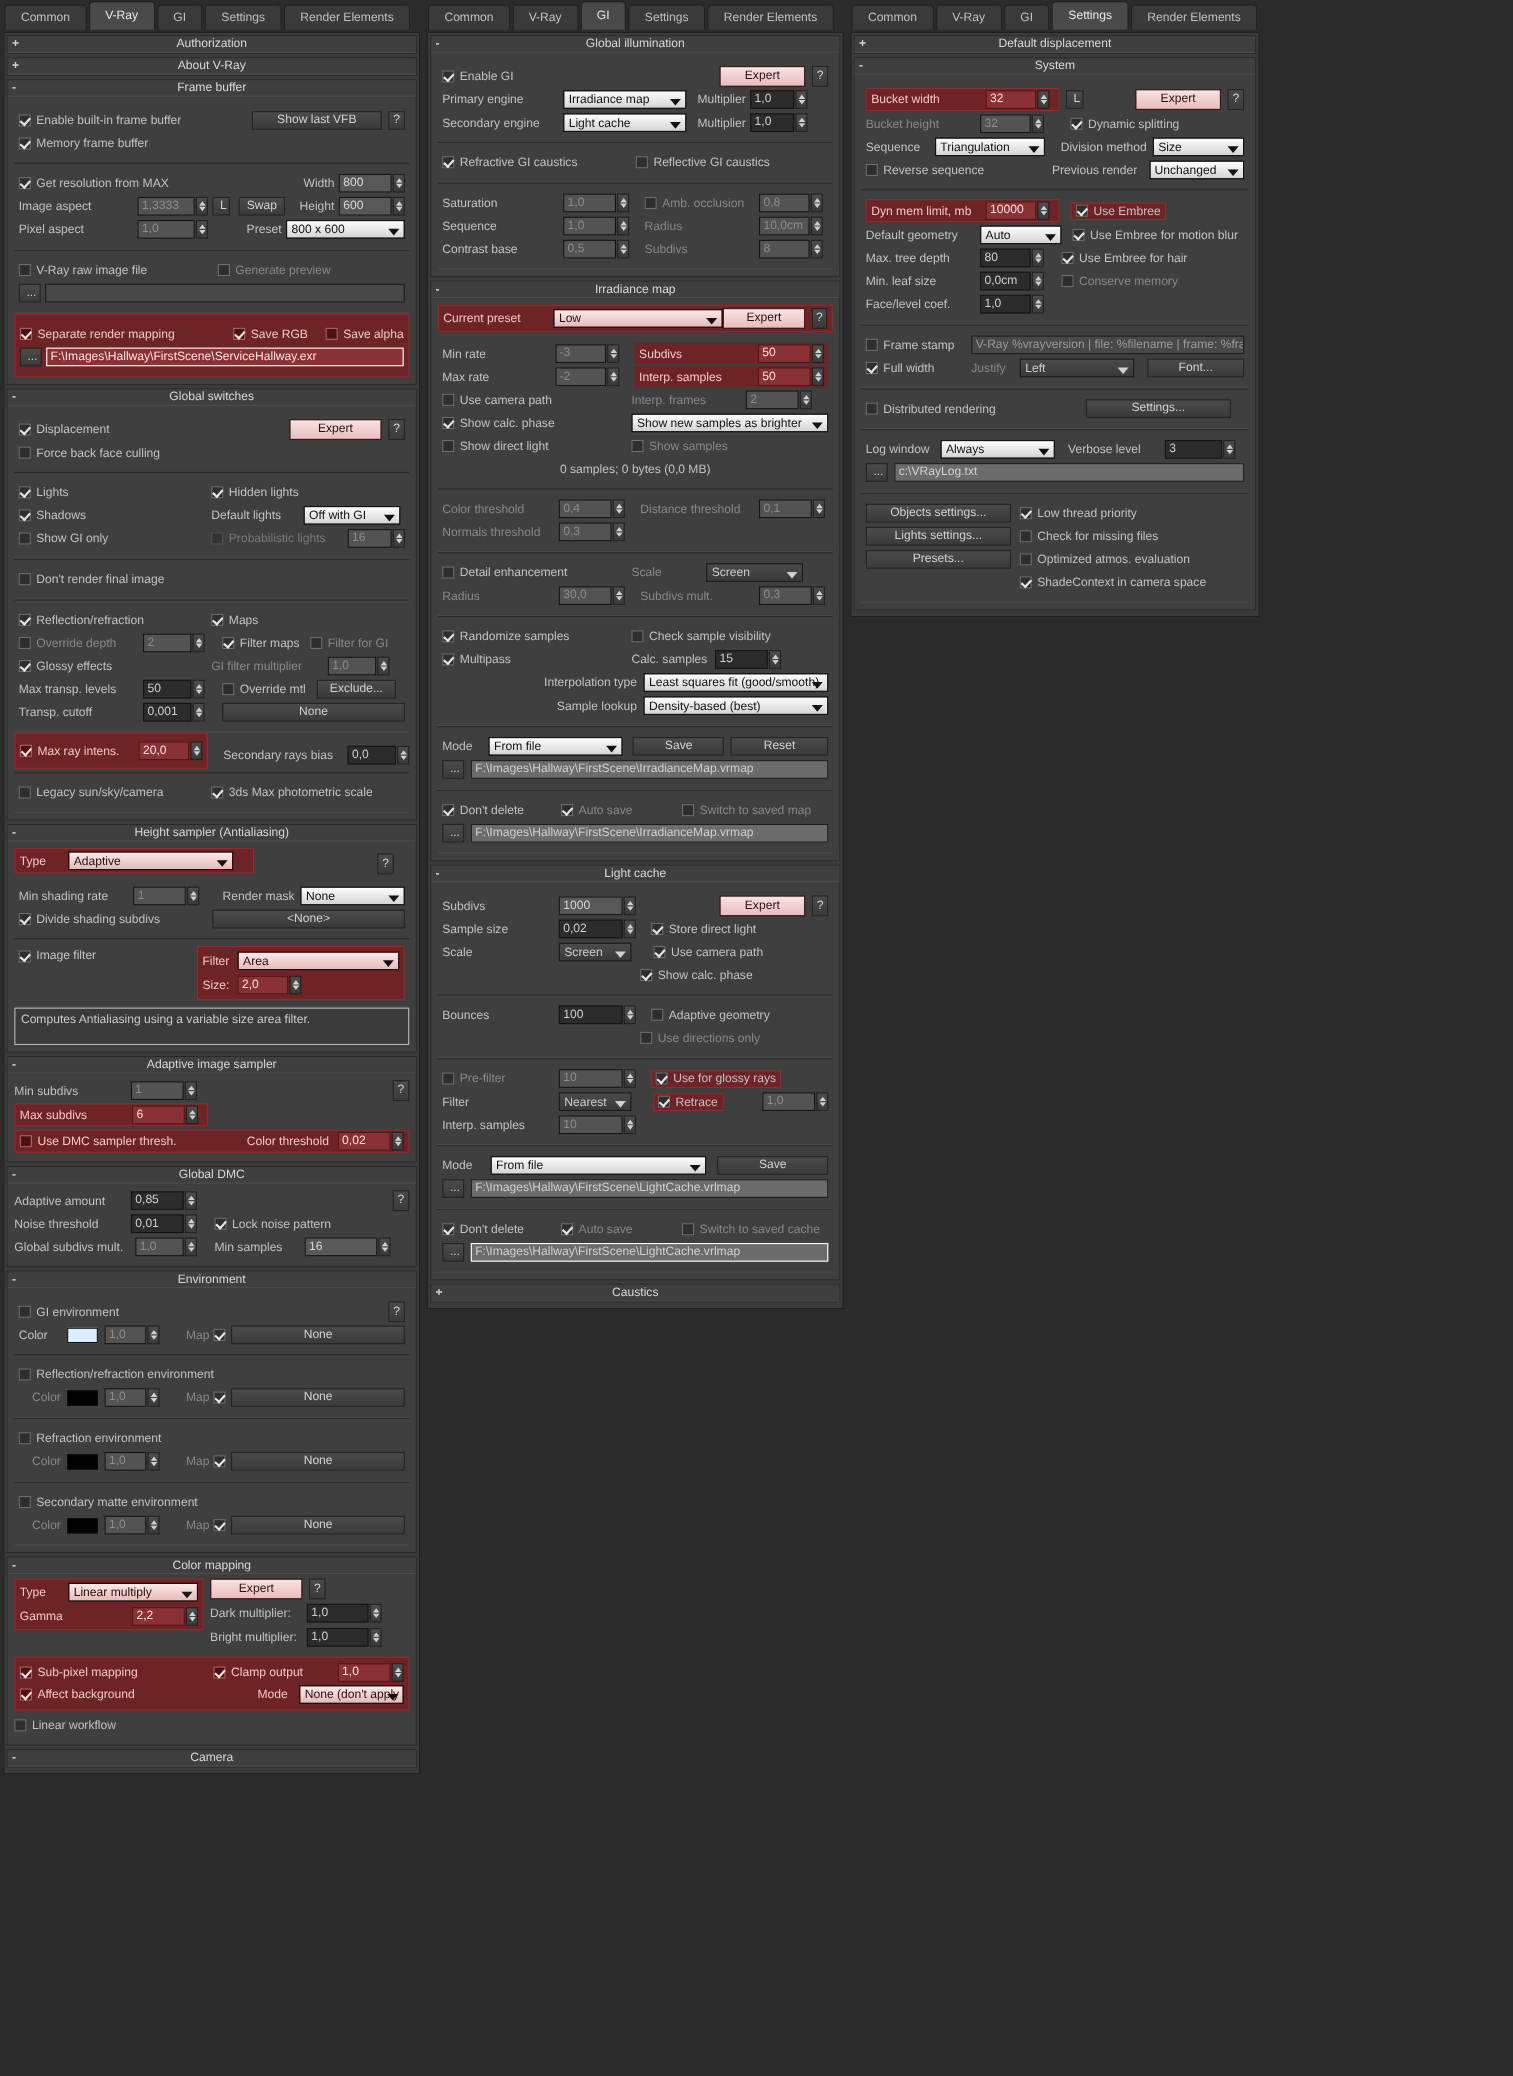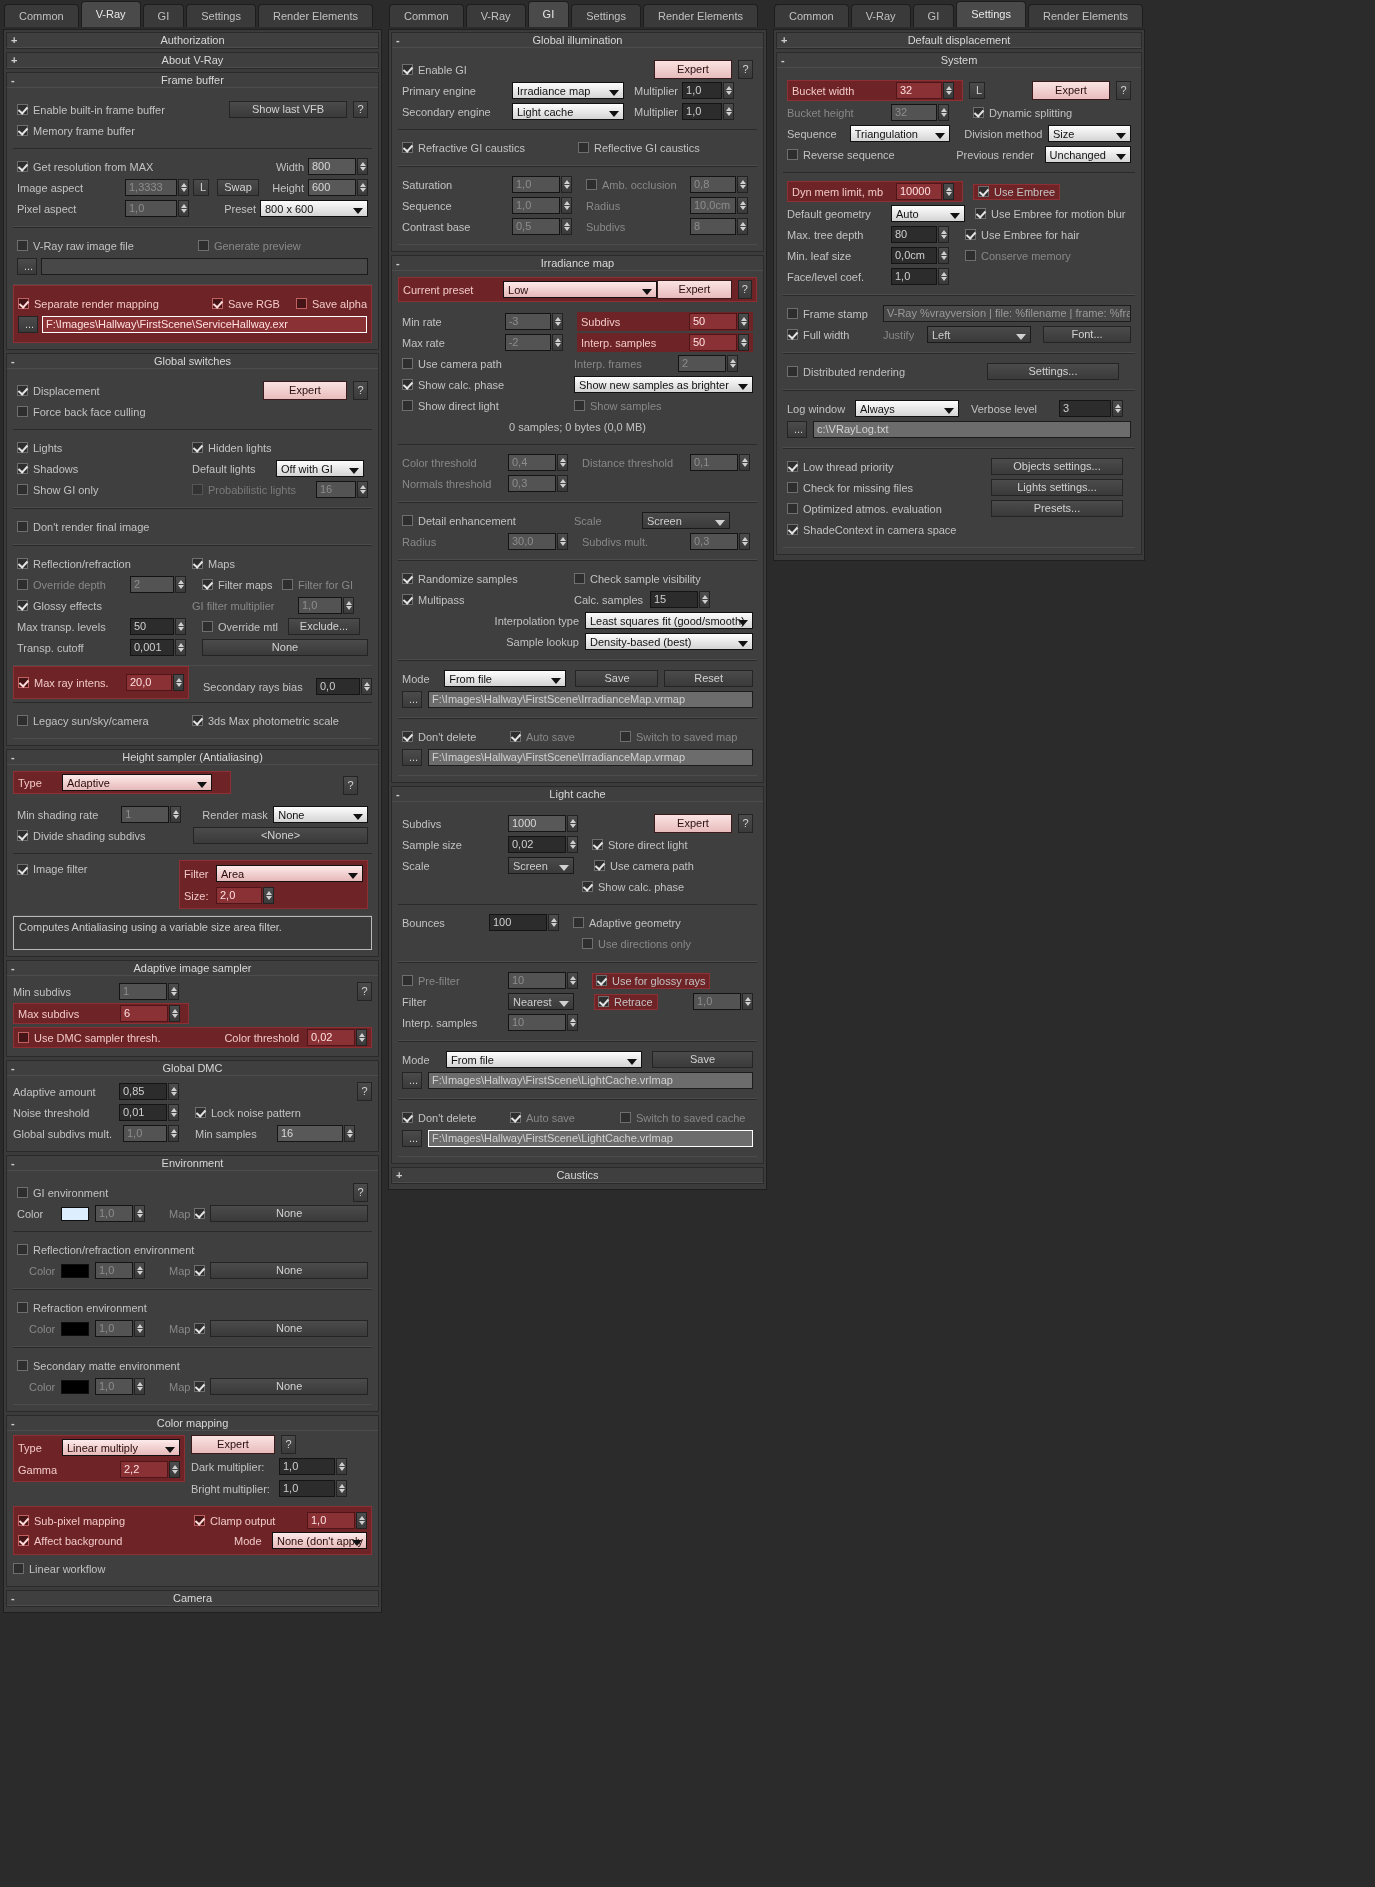--- a/index.html
+++ b/index.html
@@ -1082,21 +1082,21 @@
               <div style="width:180px"></div>
               <div class="cb on">
                 <i class="box"></i>
                   <span>Show calc. phase</span>
               </div>
             </div>
           </div>
 
           <div class="grp">
             <div class="row">
-              <span class="lbl" style="width:87px">Bounces</span>
+              <span class="lbl" style="width:106px">Bounces</span>
               <span class="fld" style="width:58px">100</span>
               <i class="spin"></i>
               <div style="width:14px"></div>
               <div class="cb">
                 <i class="box"></i>
                   <span>Adaptive geometry</span>
               </div>
             </div>
             <div class="row">
               <div style="width:180px"></div>
@@ -1339,20 +1339,31 @@
               <i class="spin"></i>
             </div>
             <div class="row">
               <span class="btn dots sm">...</span>
               <span class="txt light" style="flex:1;margin-left:6px">c:\VRayLog.txt</span>
             </div>
           </div>
 
           <div class="grp">
             <div style="display:flex">
+              <div style="width:140px">
+                <div class="row">
+                    <span class="btn sm" style="width:132px">Objects settings...</span>
+                  </div>
+                <div class="row">
+                    <span class="btn sm" style="width:132px">Lights settings...</span>
+                  </div>
+                <div class="row">
+                    <span class="btn sm" style="width:132px">Presets...</span>
+                  </div>
+              </div>
               <div style="flex:1">
                 <div class="row">
                   <div class="cb on">
                     <i class="box"></i>
                       <span>Low thread priority</span>
                   </div>
                 </div>
                 <div class="row">
                   <div class="cb">
                     <i class="box"></i>
@@ -1365,31 +1376,20 @@
                       <span>Optimized atmos. evaluation</span>
                   </div>
                 </div>
                 <div class="row">
                   <div class="cb on">
                     <i class="box"></i>
                       <span>ShadeContext in camera space</span>
                   </div>
                 </div>
               </div>
-              <div style="width:140px">
-                <div class="row">
-                    <span class="btn sm" style="width:132px">Objects settings...</span>
-                  </div>
-                <div class="row">
-                    <span class="btn sm" style="width:132px">Lights settings...</span>
-                  </div>
-                <div class="row">
-                    <span class="btn sm" style="width:132px">Presets...</span>
-                  </div>
-              </div>
             </div>
           </div>
 
         </div>
       </div>
     </div>
   </div>
 
 </div>
 

